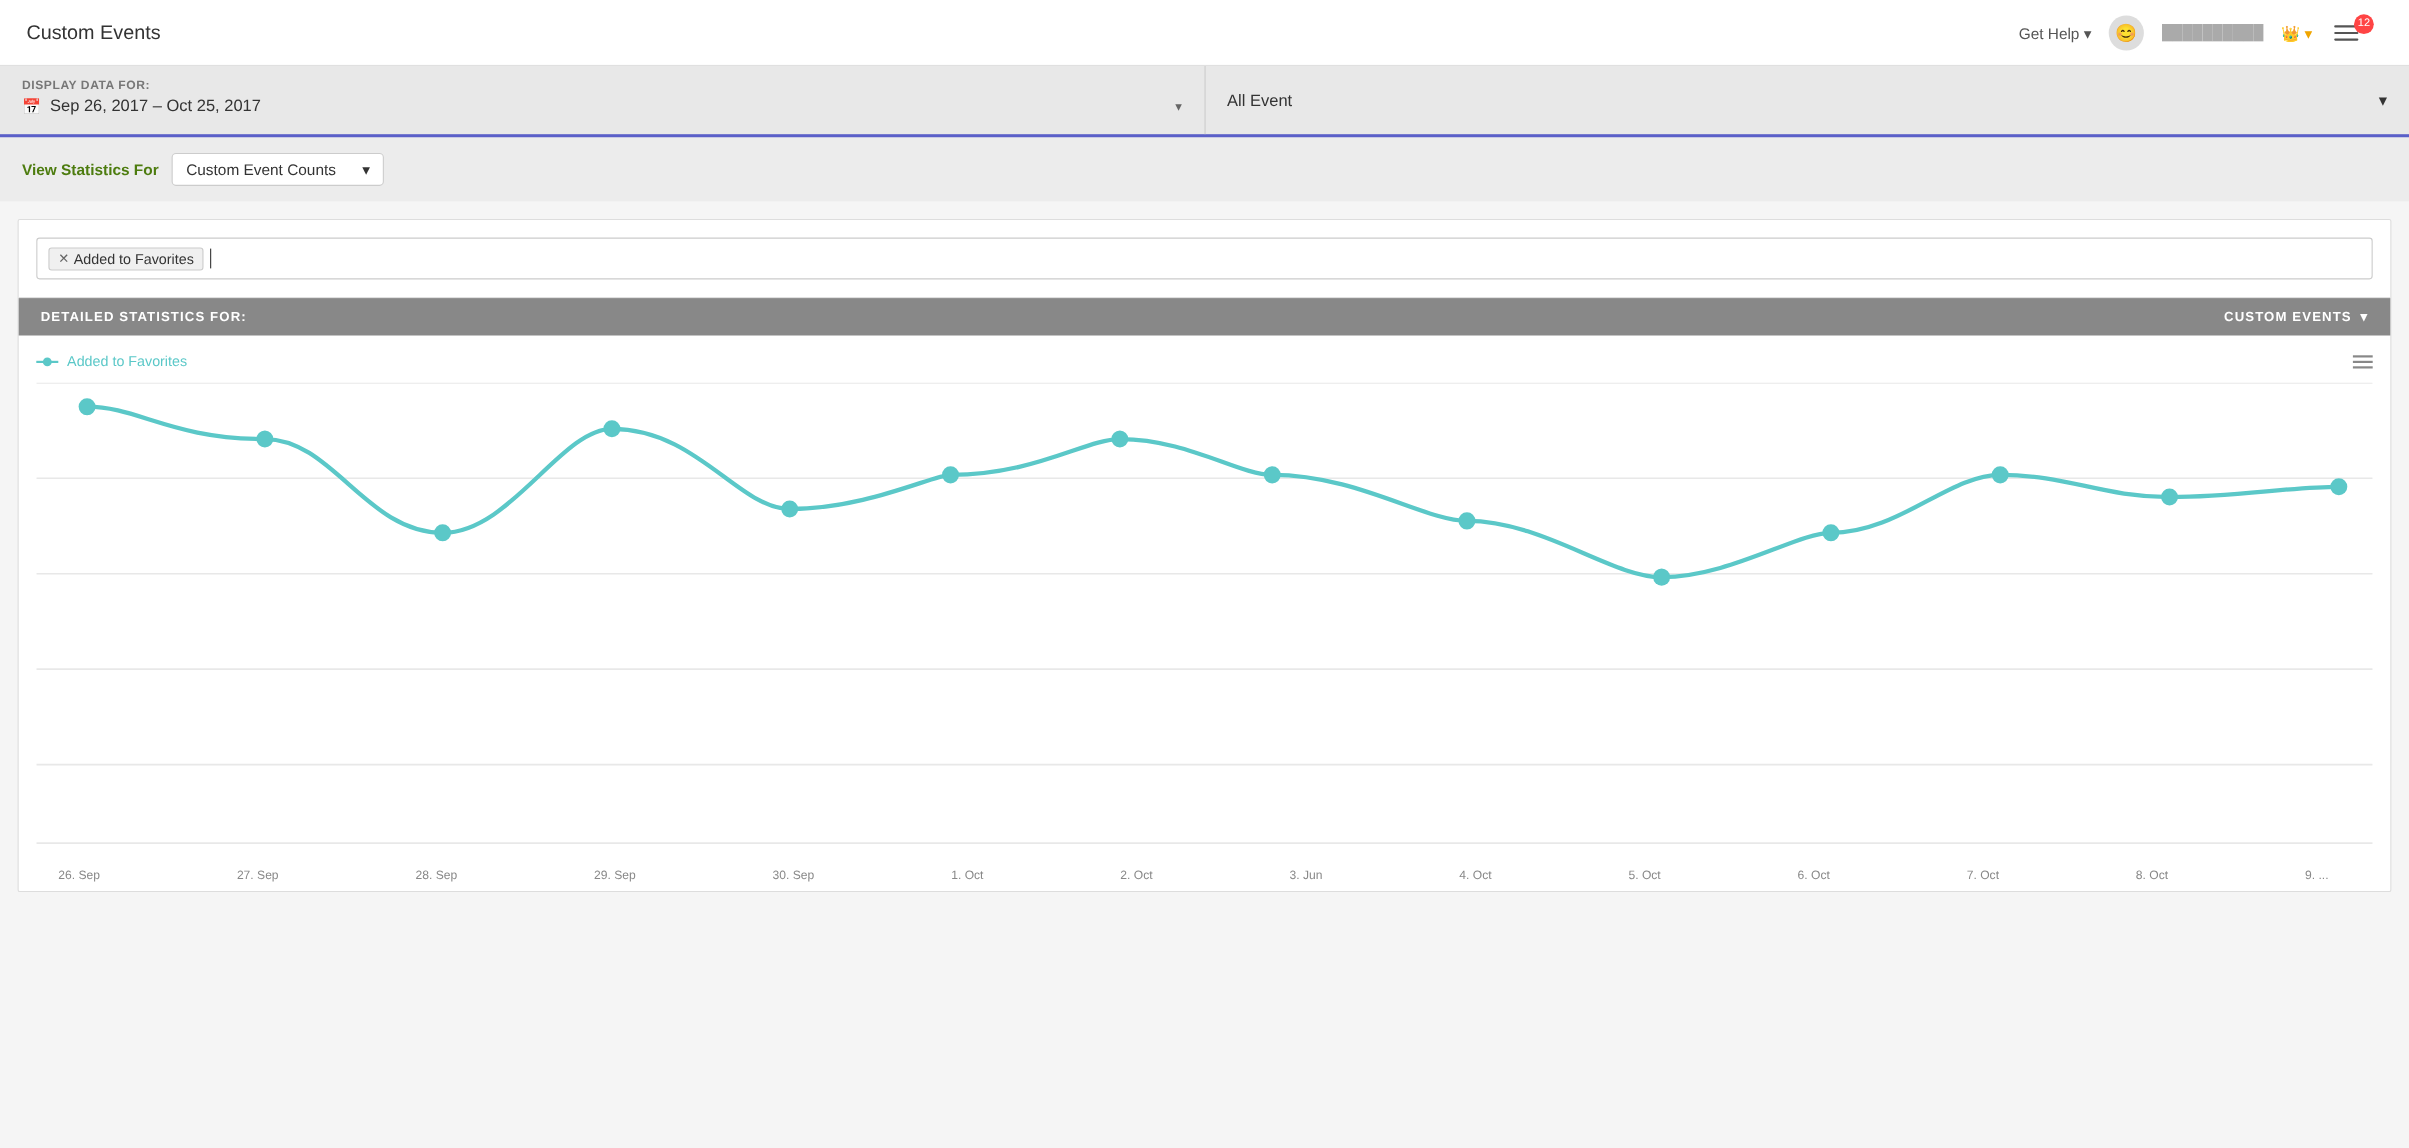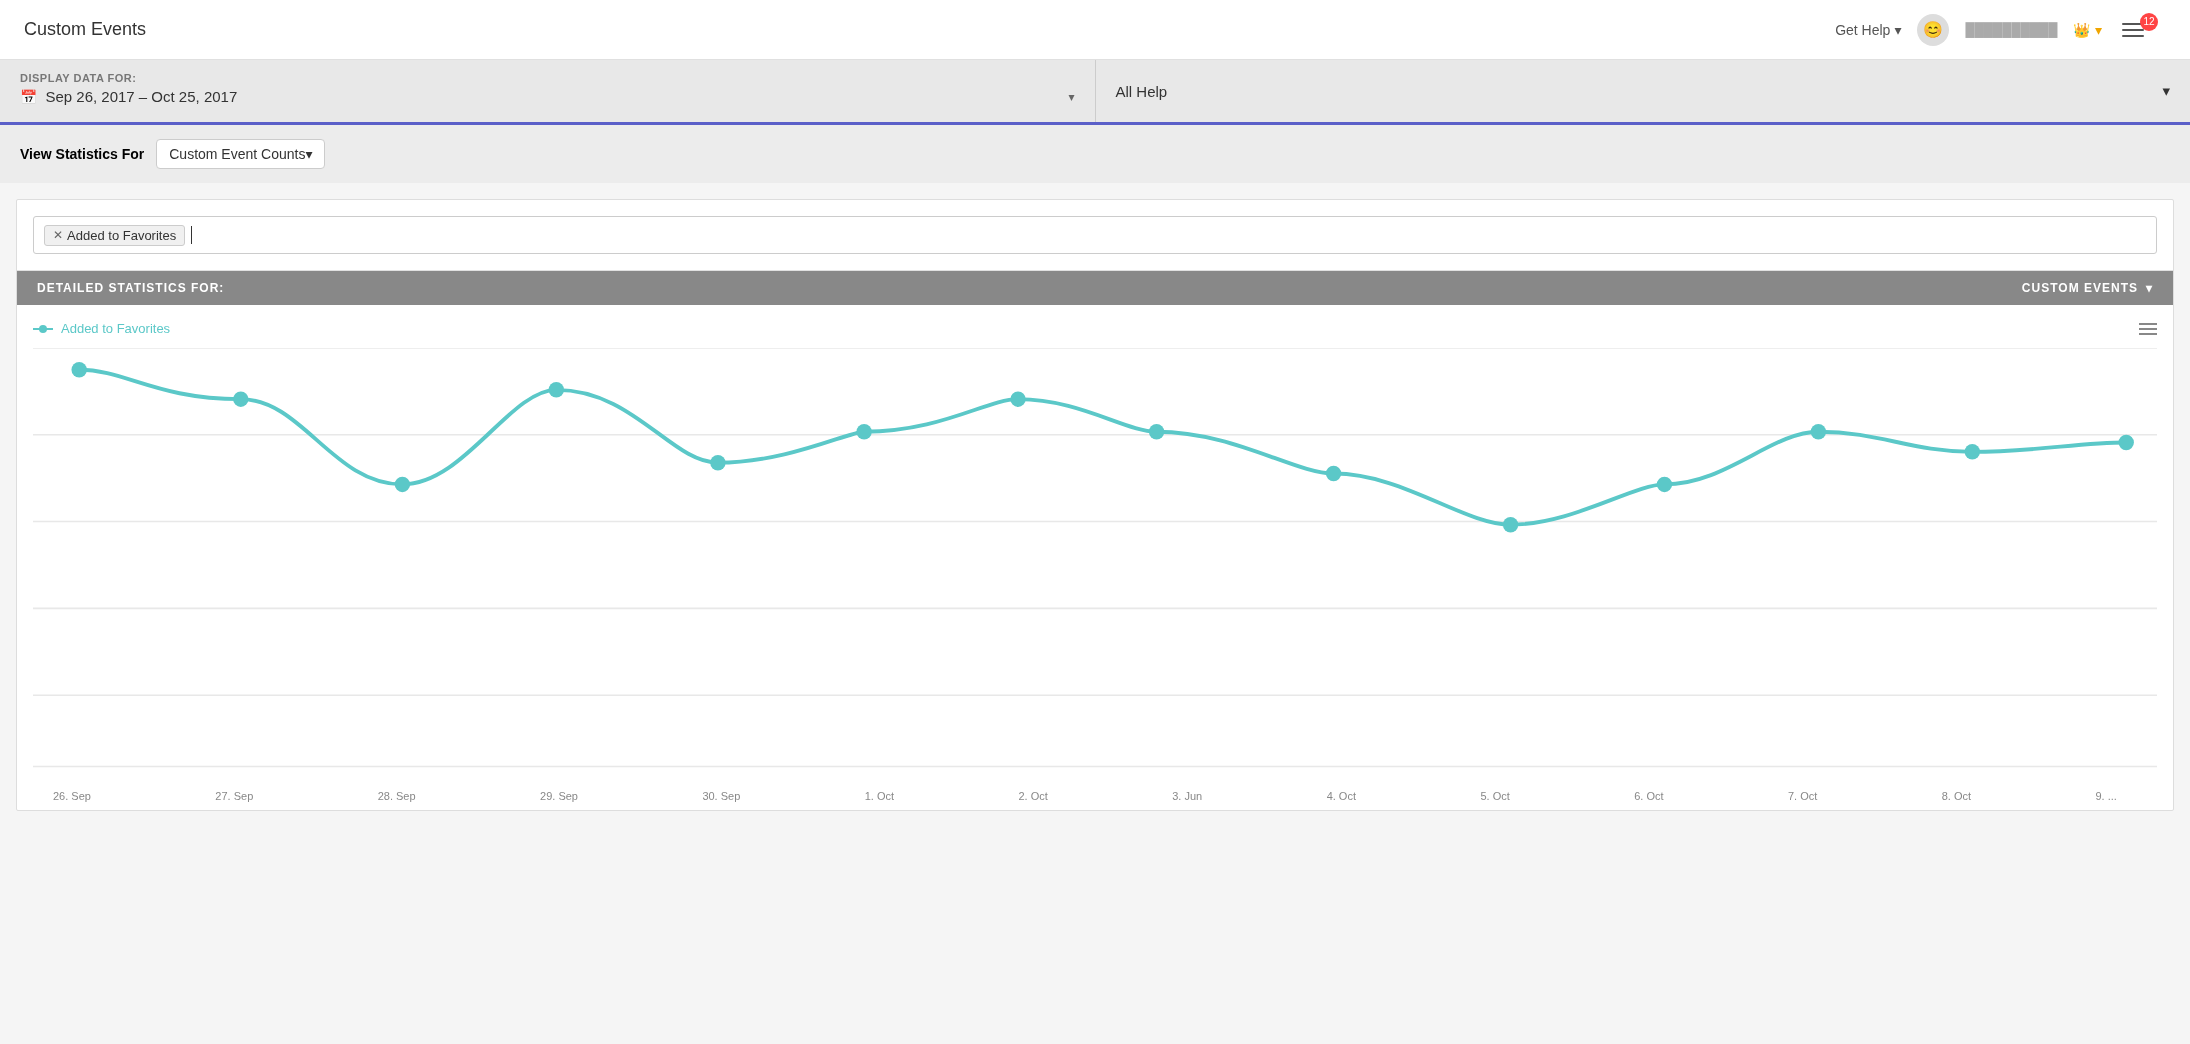--- a/index.html
+++ b/index.html
@@ -134,26 +134,26 @@
     .view-stats-bar {
       background: #ececec;
       padding: 14px 20px;
       display: flex;
       align-items: center;
       gap: 12px;
     }
     .view-stats-label {
       font-size: 14px;
       font-weight: 600;
-      color: #000000;
+      color: #4d7c0f;
     }
     .stats-dropdown {
       display: flex;
       align-items: flex-start;
-      gap: 0;
+      gap: 24px;
       background: #fff;
       border: 1px solid #ccc;
       border-radius: 4px;
       padding: 6px 12px;
       font-size: 14px;
       cursor: pointer;
       color: #333;
     }
 
     
@@ -337,21 +337,21 @@
 <div class="filter-bar">
   <div class="filter-date">
     <div class="filter-label">DISPLAY DATA FOR:</div>
     <div class="filter-date-value">
       <span class="calendar-icon">📅</span>
       <span>Sep 26, 2017 – Oct 25, 2017</span>
       <span class="dropdown-arrow">▾</span>
     </div>
   </div>
   <div class="filter-apps">
-    <span>All Help</span>
+    <span>All Event</span>
     <span>▾</span>
   </div>
 </div>
 
 <div class="view-stats-bar">
   <span class="view-stats-label">View Statistics For</span>
   <div class="stats-dropdown">
     <span>Custom Event Counts</span>
     <span>▾</span>
   </div>

